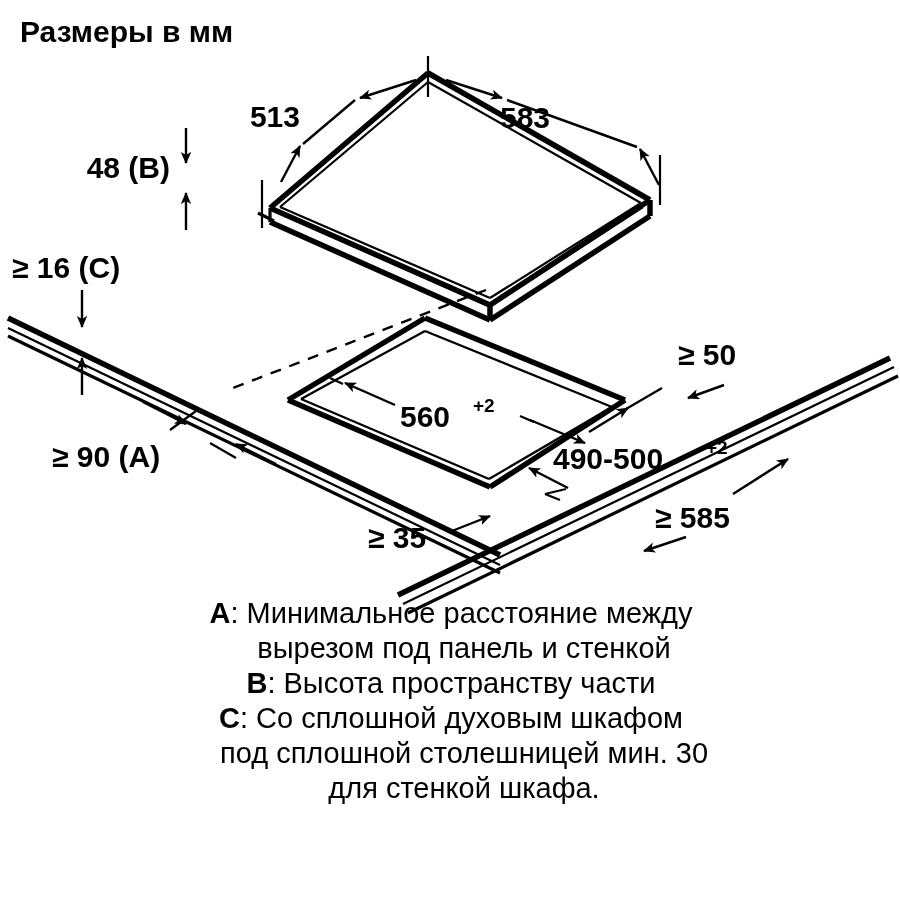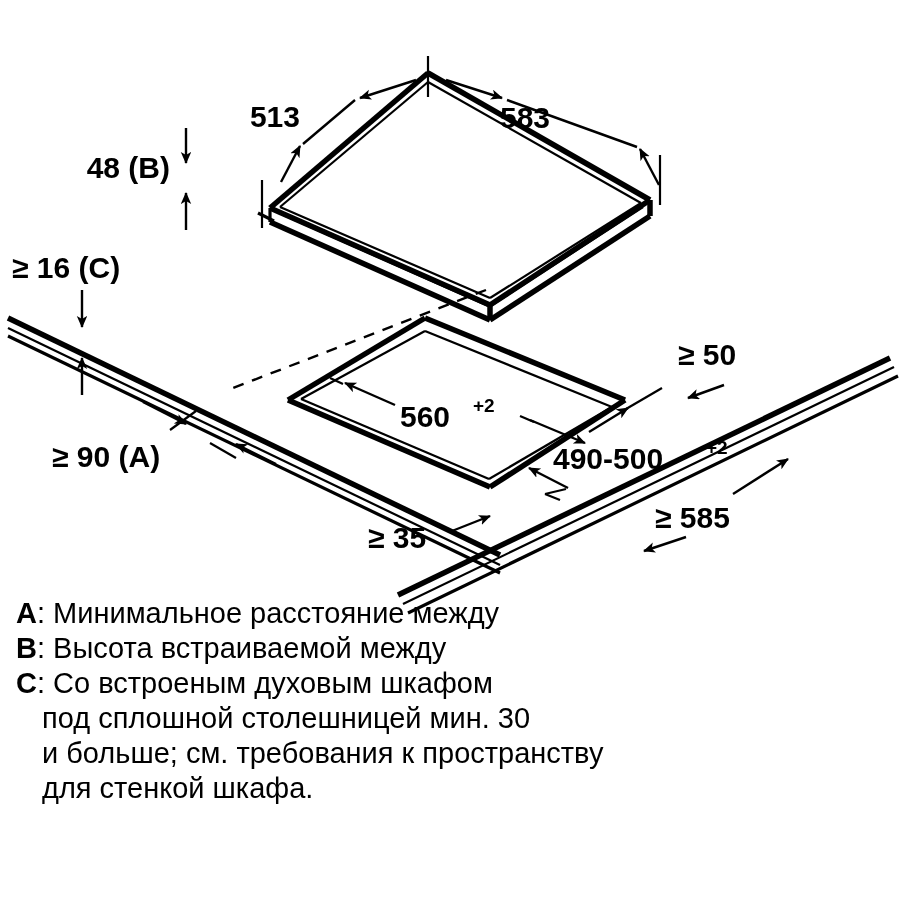--- a/index.html
+++ b/index.html
@@ -55,20 +55,21 @@
     left: 16px;
     top: 596px;
     width: 870px;
     font-size: 29px;
     line-height: 35px;
     font-weight: normal;
   }
   .legend .row {
     display: block;
     white-space: nowrap;
+    text-align: center;
   }
   .legend .key {
     font-weight: bold;
   }
   .legend .indent {
     display: inline-block;
     width: 26px;
   }
   .ln { stroke: #000; fill: none; }
   .thick { stroke-width: 5.5; }
@@ -76,20 +77,21 @@
   .thin { stroke-width: 2.2; }
   .lead { stroke-width: 2.4; }
   .dash { stroke-width: 2.4; stroke-dasharray: 11 9; }
   .wht { fill: #ffffff; }
 </style>
 </head>
 <body>
 
 <div id="page">
 
+  <div class="title">Размеры в мм</div>
 
   <svg class="drawing" viewBox="0 0 900 907">
 
     <defs>
       <marker id="ah" markerWidth="13" markerHeight="13" refX="11" refY="5.2" orient="auto" markerUnits="userSpaceOnUse">
         <path d="M0,0 L12,5.2 L0,10.4 L3,5.2 Z" fill="#000"></path>
       </marker>
     </defs>
 
     <g>
@@ -212,23 +214,23 @@
       <path class="ln lead" d="M733,494 L788,459" marker-end="url(#ah)"></path>
       <path class="ln lead" d="M686,537 L644,551" marker-end="url(#ah)"></path>
       <text class="dim" x="655" y="528">≥ 585</text>
     </g>
 
   </svg>
 
   <div class="legend">
 
     <span class="row"><span class="key">A</span><span>:</span> <span>Минимальное расстояние между</span></span>
-
-    <span class="row"><span class="key">B</span><span>:</span> <span>Высота встраиваемой между</span></span>
-
-    <span class="row"><span class="key">C</span><span>:</span> <span>Со встроеным духовым шкафом</span></span>
+    <span class="row"><span class="indent"></span><span>вырезом под панель и стенкой</span></span>
+
+    <span class="row"><span class="key">B</span><span>:</span> <span>Высота пространству части</span></span>
+
+    <span class="row"><span class="key">C</span><span>:</span> <span>Со сплошной духовым шкафом</span></span>
     <span class="row"><span class="indent"></span><span>под сплошной столешницей мин. 30</span></span>
-    <span class="row"><span class="indent"></span><span>и больше; см. требования к пространству</span></span>
     <span class="row"><span class="indent"></span><span>для стенкой шкафа.</span></span>
 
   </div>
 
 </div>
 
 </body></html>

